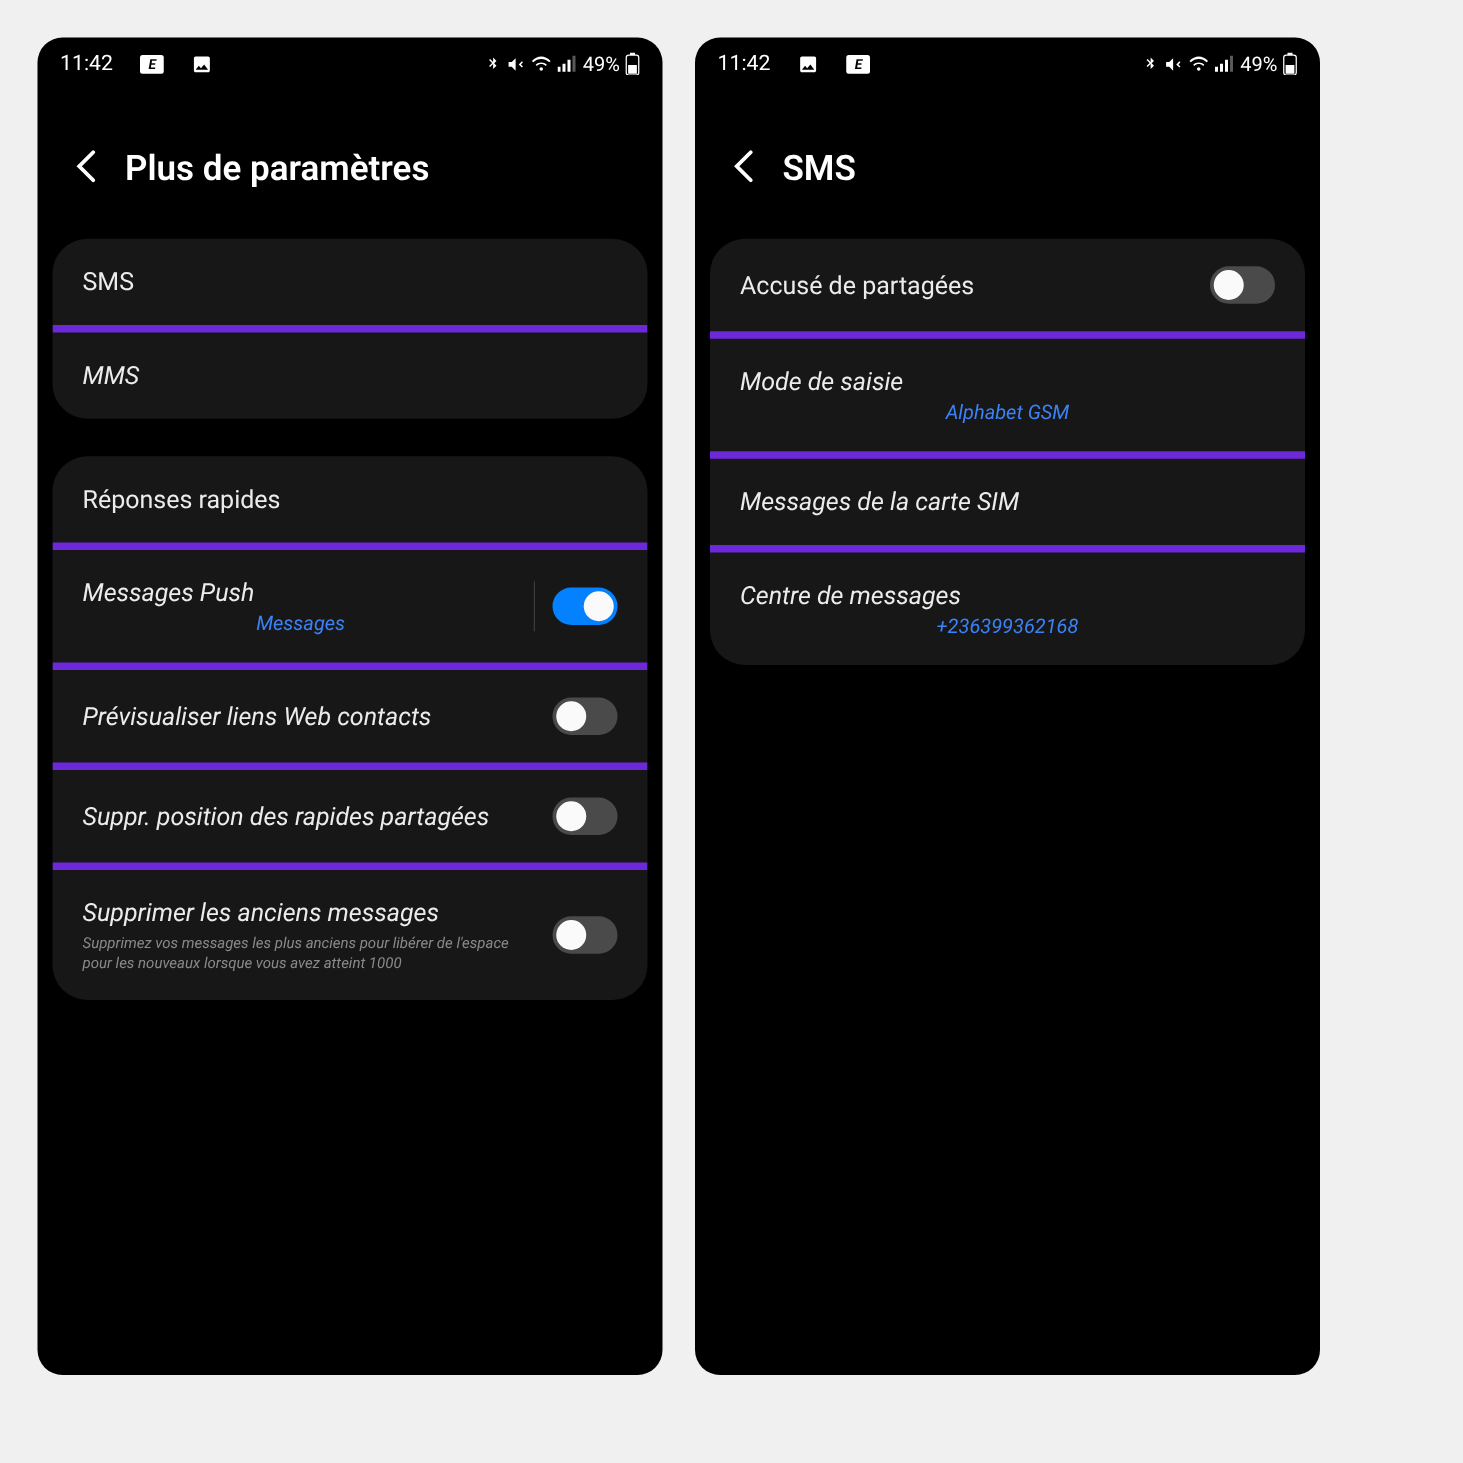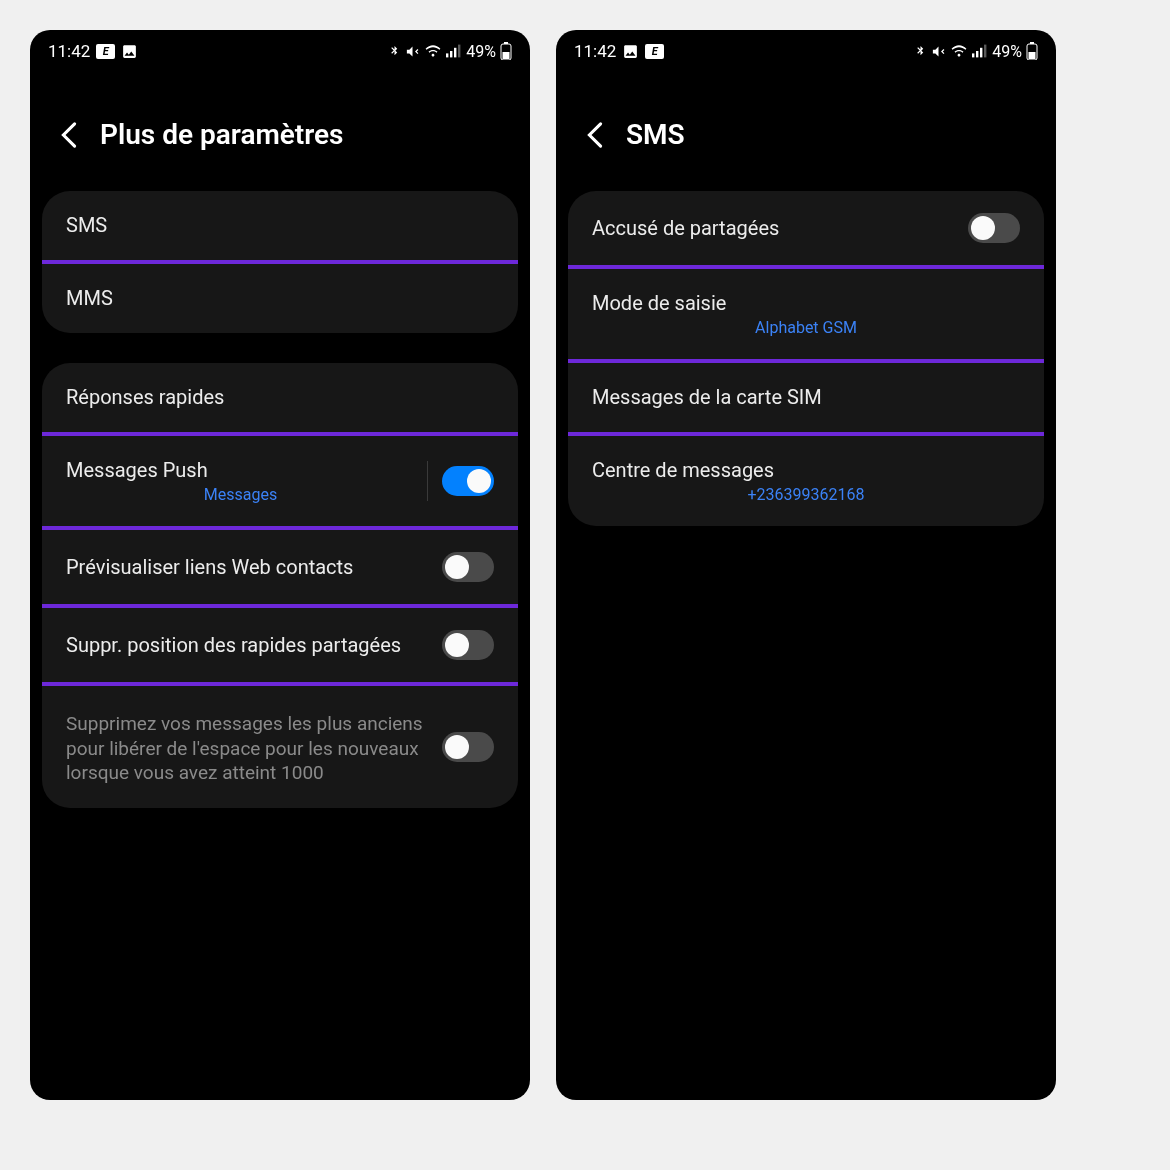--- a/index.html
+++ b/index.html
@@ -23,32 +23,31 @@
       flex-direction: column;
     }
     .status-bar {
       display: flex;
       align-items: center;
       justify-content: space-between;
       padding: 8px 18px 4px 18px;
       font-size: 17px;
       height: 38px;
     }
-    .status-left { display: flex; align-items: center; gap: 6px; }
+    .status-left { display: flex; align-items: center; gap: 22px; }
     .status-right { display: flex; align-items: center; gap: 4px; justify-content: flex-end; }
     .status-icon { display: inline-flex; align-items: center; }
     .square-icon {
       width: 19px; height: 15px; background: #fff;
       border-radius: 2px;
       display:flex; align-items:center; justify-content:center;
       color:#000; font-size:11px; font-weight:bold; font-style:italic;
     }
     .app-header {
       display: flex;
-      align-items: center;
       gap: 16px;
       padding: 50px 24px 40px 24px;
     }
     .back-chevron {
       width: 30px; height: 30px;
       display: flex; align-items: center; justify-content: center;
     }
     .page-title {
       font-size: 28px;
       font-weight: 600;
@@ -60,25 +59,25 @@
       margin: 0 12px 30px 12px;
       overflow: hidden;
     }
     .row {
       padding: 22px 24px;
       display: flex;
       align-items: center;
       justify-content: space-between;
       gap: 12px;
     }
-    .row + .row { border-top: 4px solid #6d28d9; }
+    .row + .row { border-top: 6px solid #6d28d9; font-style: italic; }
     .row-text { flex: 1; min-width: 0; }
     .row-title { font-size: 20px; color:#ececec; line-height:1.25; }
     .row-sub  { font-size: 16px; color:#3b82f6; margin-top:2px;text-align:center; }
-    .row-desc { font-size: 19px; color:#8a8a8a; margin-top:4px; line-height:1.3; }
+    .row-desc { font-size: 12px; color:#8a8a8a; margin-top:4px; line-height:1.3; }
     .toggle {
       width: 52px; height: 30px;
       border-radius: 15px;
       position: relative;
       flex-shrink: 0;
     }
     .toggle.on  { background: #0381fe; }
     .toggle.off { background: #4a4a4a; }
     .toggle::after {
       content:"";
@@ -190,20 +189,21 @@
       <div class="toggle off"></div>
     </div>
     <div class="row">
       <div class="row-text">
           <div class="row-title">Suppr. position des rapides partagées</div>
         </div>
       <div class="toggle off"></div>
     </div>
     <div class="row">
       <div class="row-text">
+        <div class="row-title">Supprimer les anciens messages</div>
         <div class="row-desc">Supprimez vos messages les plus anciens pour libérer de l'espace pour les nouveaux lorsque vous avez atteint 1000</div>
       </div>
       <div class="toggle off"></div>
     </div>
   </div>
 
 </div>
 
 <div class="phone">
 

